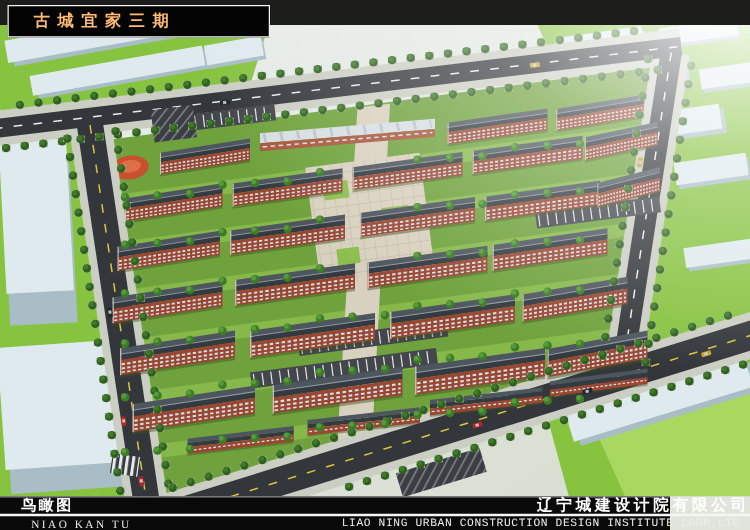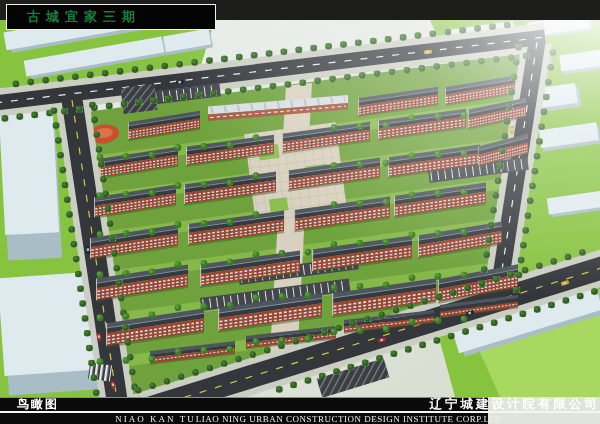--- a/index.html
+++ b/index.html
@@ -2,31 +2,31 @@
 <html style="--roof: #343a41; --roof-light: #4d555e; --ridge: #8d969f; --brick: #9a4732; --window: #d4e2ea; --lawn: #6fa23c; --lawn-light: #8cbf4e; --field: #86c33f; --field-light: #a8d85f; --road: #33373b; --sidewalk: #cbcec3; --paving: #d9d1bf; --context-top: #dfeaee; --context-side: #a9bdc7; --tree: #3e7b28; --tree-dark: #2f5f1d; --playground: #c8502e; --parking: #43474c;"><head>
 <meta charset="utf-8">
 <style>
   html,body{margin:0;padding:0;background:#222;}
   .board{position:relative;width:600px;height:424px;overflow:hidden;background:#dfe5da;
          font-family:"Liberation Sans",sans-serif;}
   .render{position:absolute;left:0;top:0;}
   .top-band{position:absolute;left:0;top:0;width:600px;height:20px;background:#1d1d1b;}
   .title-box{position:absolute;left:6px;top:4px;width:210px;height:26px;background:#040404;
              border:1px solid #f2f2f2;box-sizing:border-box;display:flex;align-items:center;}
-  .title-box span{color:#15803d;font-size:13px;font-weight:bold;letter-spacing:6px;margin-left:20px;white-space:nowrap;}
-  .bottom-band{position:absolute;left:0;top:397px;width:488px;height:27px;background:#0a0a0a;
+  .title-box span{color:#fdba74;font-size:13px;font-weight:bold;letter-spacing:6px;margin-left:20px;white-space:nowrap;}
+  .bottom-band{position:absolute;left:0;top:397px;width:536px;height:27px;background:#0a0a0a;
                border-top:1px solid #8a8a8a;box-sizing:border-box;}
   .bb-row{position:absolute;left:0;width:600px;display:flex;justify-content:space-between;align-items:center;}
   .bb-row1{top:0;height:13px;}
   .bb-sep{position:absolute;top:13px;left:0;width:600px;height:2px;background:#f5f5f5;}
-  .bb-row2{top:15px;height:11px;justify-content:center;}
+  .bb-row2{top:15px;height:11px;}
   .cap-cn{color:#fff;font-size:12px;font-weight:bold;letter-spacing:2px;margin-left:17px;}
   .co-cn{color:#fff;font-size:12.5px;font-weight:bold;letter-spacing:3px;}
   .cap-py{color:#eee;font-size:9px;letter-spacing:2px;margin-left:25px;font-family:"Liberation Serif",serif;}
-  .co-en{color:#eee;font-size:9px;letter-spacing:.5px;margin-right:8px;font-family:Liberation Serif, serif;}
+  .co-en{color:#eee;font-size:9px;letter-spacing:.5px;margin-right:8px;font-family:Liberation Mono, monospace;}
 </style>
 </head>
 <body>
 
 <div class="board">
 
 <svg class="render" width="600" height="397" viewBox="0 0 600 397">
   <defs>
     <linearGradient id="bg" x1="0" y1="0" x2="1" y2="1">
       <stop offset="0" stop-color="#e9efee"></stop>

